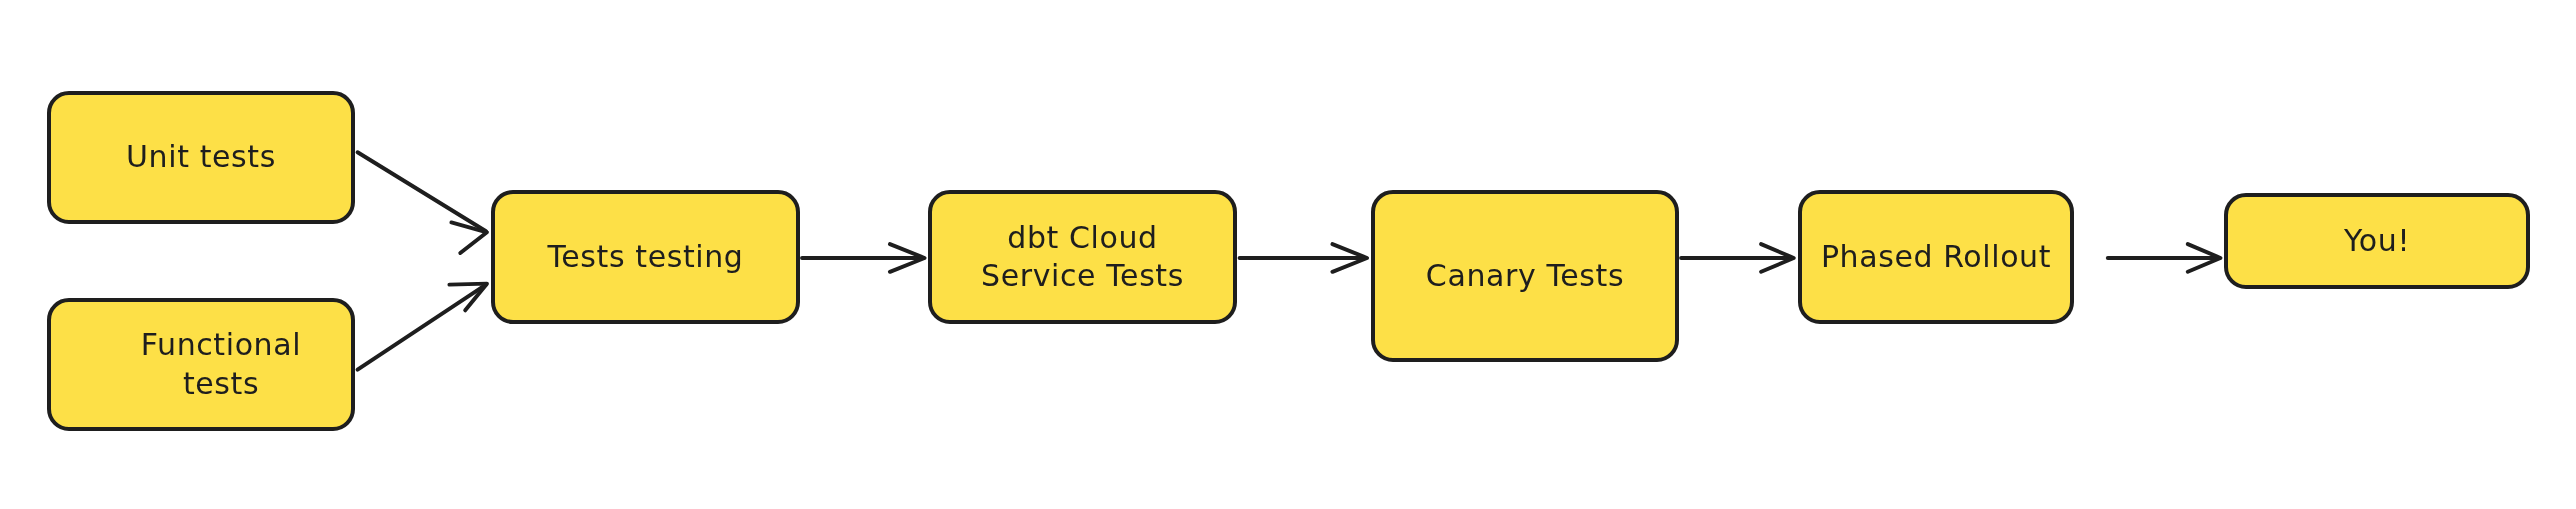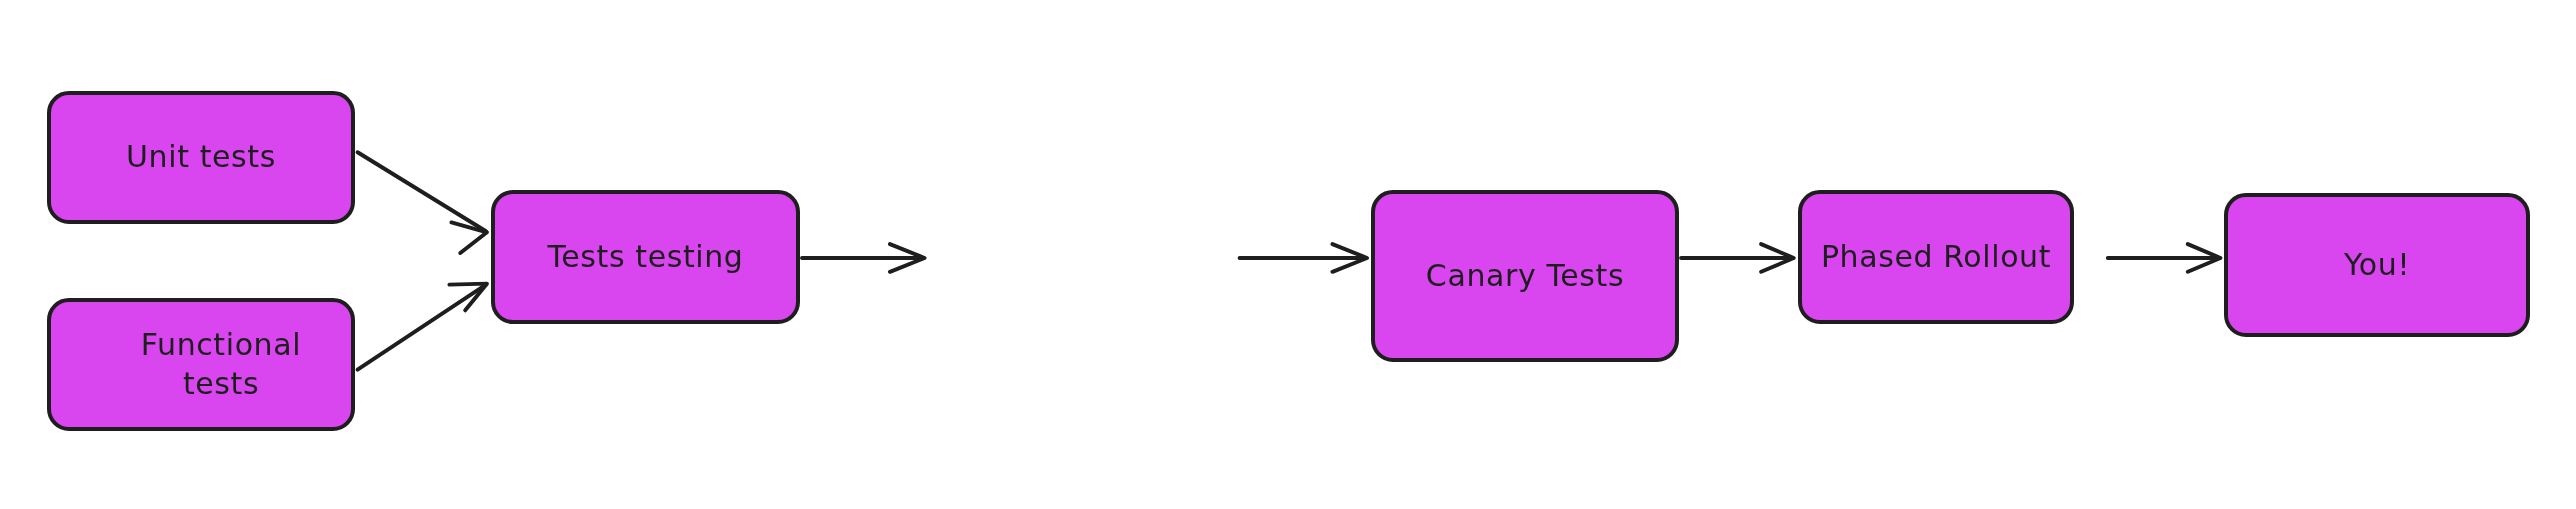--- a/index.html
+++ b/index.html
@@ -22,21 +22,21 @@
     position: absolute;
     left: 0;
     top: 0;
     width: 2576px;
     height: 510px;
     pointer-events: none;
   }
   .node {
     position: absolute;
     box-sizing: border-box;
-    background: #d946ef;
+    background: #fde047;
     border: 4px solid #1e1e1e;
     border-radius: 22px;
     display: flex;
     align-items: center;
     justify-content: center;
     text-align: center;
   }
   .node-label {
     font-family: "DejaVu Sans", sans-serif;
     font-size: 30px;
@@ -47,21 +47,21 @@
     white-space: pre-line;
     padding: 0 12px;
   }
   
   #node-unit-tests        { left: 47px;   top: 91px;  width: 308px; height: 133px; }
   #node-functional-tests  { left: 47px;   top: 298px; width: 308px; height: 133px; padding-left: 40px; }
   #node-smoke-testing     { left: 491px;  top: 190px; width: 309px; height: 134px; }
   #node-dbt-cloud-service-tests { left: 928px; top: 190px; width: 309px; height: 134px; }
   #node-canary-tests      { left: 1371px; top: 190px; width: 308px; height: 172px; }
   #node-phased-rollout    { left: 1798px; top: 190px; width: 276px; height: 134px; }
-  #node-you               { left: 2224px; top: 193px; width: 306px; height: 144px; }
+  #node-you               { left: 2224px; top: 193px; width: 306px; height: 96px; }
 </style>
 </head>
 <body>
 
 <div id="canvas">
 
   <svg class="edge-layer" viewBox="0 0 2608 516" width="2576" height="510" xmlns="http://www.w3.org/2000/svg">
 
     <g>
       <path d="M 362 154 L 492 234" fill="none" stroke="#1e1e1e" stroke-width="4" stroke-linecap="round" stroke-linejoin="round"></path>
@@ -99,20 +99,24 @@
   </div>
 
   <div class="node" id="node-functional-tests">
     <span class="node-label">Functional tests</span>
   </div>
 
   <div class="node" id="node-smoke-testing">
     <span class="node-label">Tests testing</span>
   </div>
 
+  <div class="node" id="node-dbt-cloud-service-tests">
+    <span class="node-label">dbt Cloud
+Service Tests</span>
+  </div>
 
   <div class="node" id="node-canary-tests">
     <span class="node-label">Canary Tests</span>
   </div>
 
   <div class="node" id="node-phased-rollout">
     <span class="node-label">Phased Rollout</span>
   </div>
 
   <div class="node" id="node-you">

